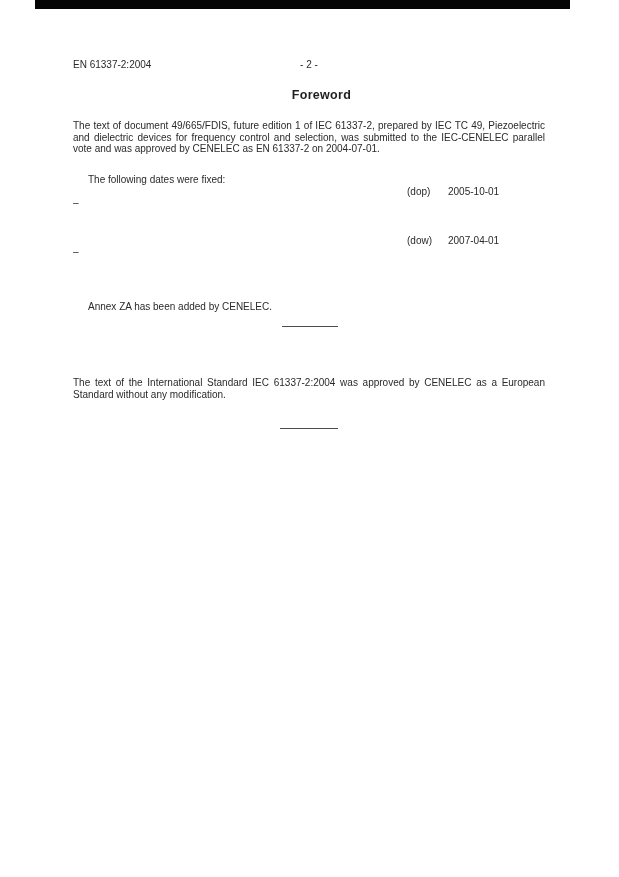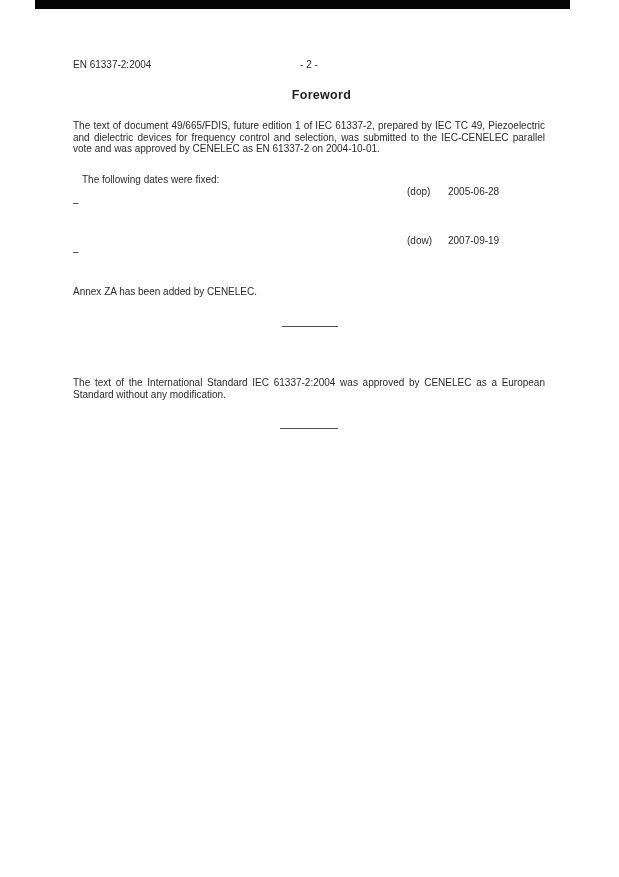--- a/index.html
+++ b/index.html
@@ -41,22 +41,22 @@
   .f-title { top: 90px; }
   .e-title { top: 344px; }
   .para {
     position: absolute;
     left: 73px; width: 472px;
     margin: 0;
     text-align: justify;
   }
   .p1 { top: 120px; }
   .p2 { top: 377px; }
-  .intro { position: absolute; left: 82px; top: 174px; margin: 0; white-space: nowrap; }
-  .annex { position: absolute; left: 73px; top: 286px; margin: 0; white-space: nowrap; }
+  .intro { position: absolute; left: 88px; top: 174px; margin: 0; white-space: nowrap; }
+  .annex { position: absolute; left: 73px; top: 286px; margin: 15px; white-space: nowrap; }
   .date-item {
     position: absolute;
     left: 73px; width: 472px;
   }
   .di1 { top: 197px; }
   .di2 { top: 246px; }
   .bullet { position: absolute; left: 0; top: 0; }
   .dtext { margin-left: 15px; white-space: pre-line; width: 330px; }
   .abbr { position: absolute; left: 334px; bottom: 0; white-space: nowrap; }
   .dval { position: absolute; left: 375px; bottom: 0; white-space: nowrap; }
@@ -74,34 +74,34 @@
 <div class="page">
   <div class="scan-bar"></div>
 
   <div class="header-row">
     <span class="doc-num">EN 61337-2:2004</span>
     <span class="page-num">- 2 -</span>
   </div>
 
   <h1 class="title f-title">Foreword</h1>
 
-  <p class="para p1">The text of document 49/665/FDIS, future edition 1 of IEC 61337-2, prepared by IEC TC 49, Piezoelectric and dielectric devices for frequency control and selection, was submitted to the IEC-CENELEC parallel vote and was approved by CENELEC as EN 61337-2 on 2004-10-01.</p>
+  <p class="para p1">The text of document 49/665/FDIS, future edition 1 of IEC 61337-2, prepared by IEC TC 49, Piezoelectric and dielectric devices for frequency control and selection, was submitted to the IEC-CENELEC parallel vote and was approved by CENELEC as EN 61337-2 on 2004-07-01.</p>
 
   <p class="intro">The following dates were fixed:</p>
 
   <div class="date-item di1">
     <span class="bullet">–</span>
     <span class="abbr">(dop)</span>
-    <span class="dval">2005-06-28</span>
+    <span class="dval">2005-10-01</span>
   </div>
 
   <div class="date-item di2">
     <span class="bullet">–</span>
     <span class="abbr">(dow)</span>
-    <span class="dval">2007-09-19</span>
+    <span class="dval">2007-04-01</span>
   </div>
 
   <p class="annex">Annex ZA has been added by CENELEC.</p>
 
   <div class="hr hr1"></div>
 
 
   <p class="para p2">The text of the International Standard IEC 61337-2:2004 was approved by CENELEC as a European Standard without any modification.</p>
 
   <div class="hr hr2"></div>

